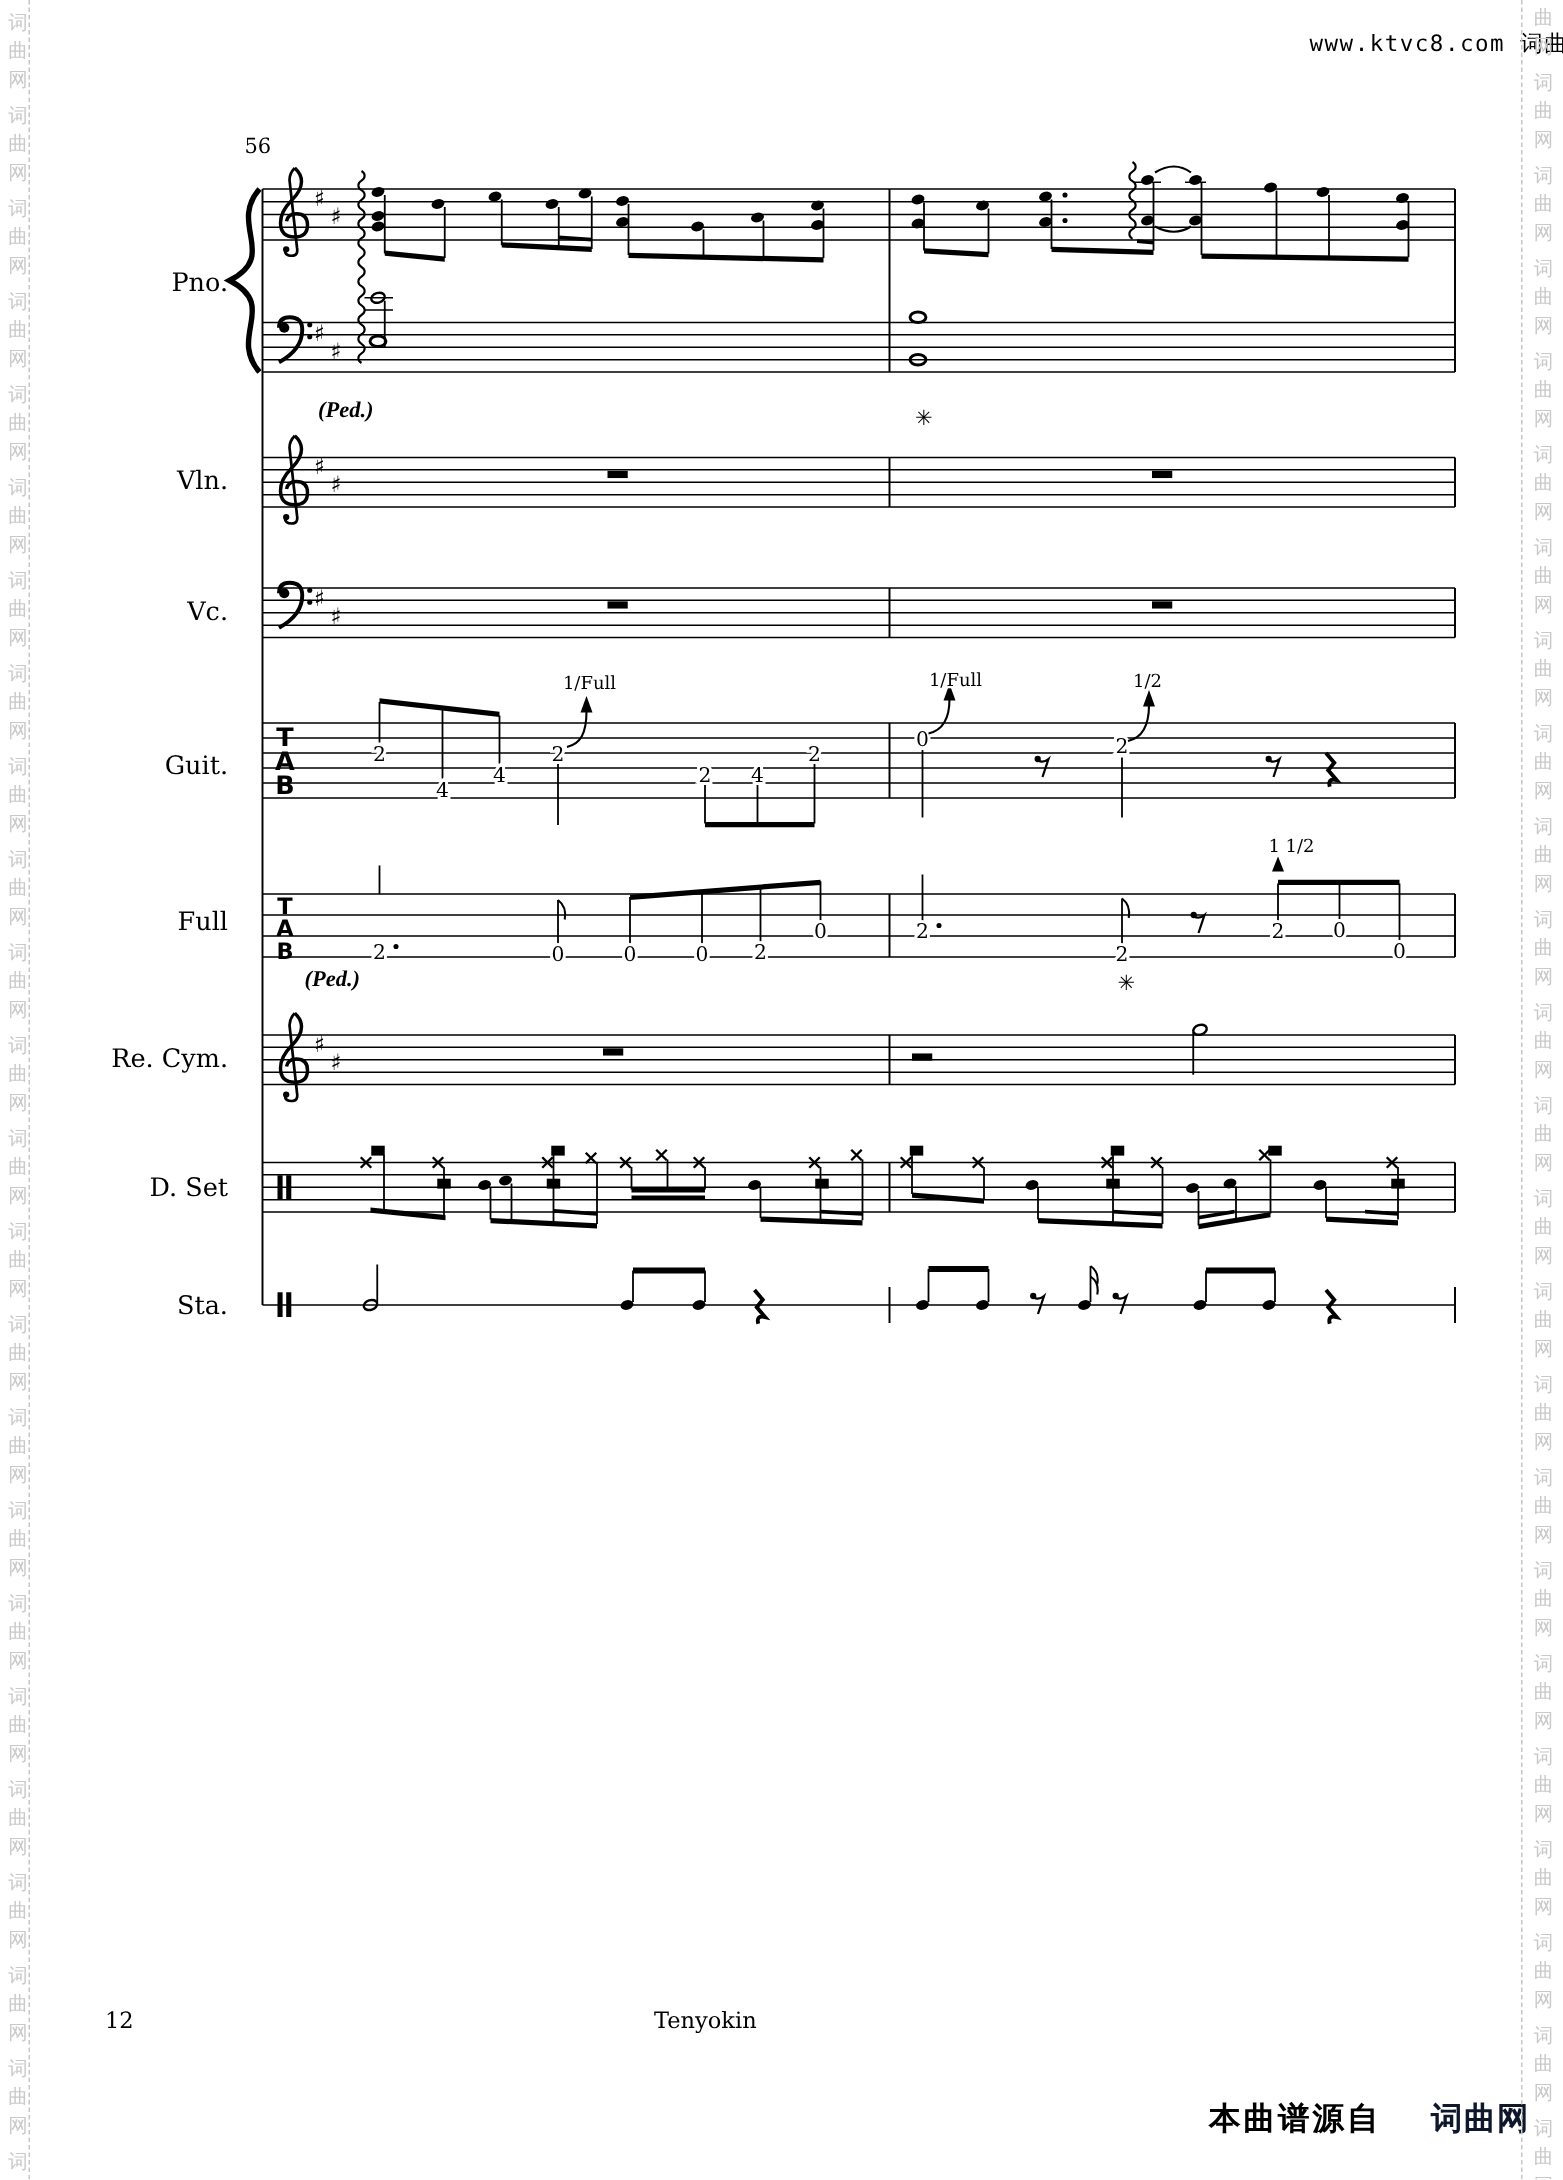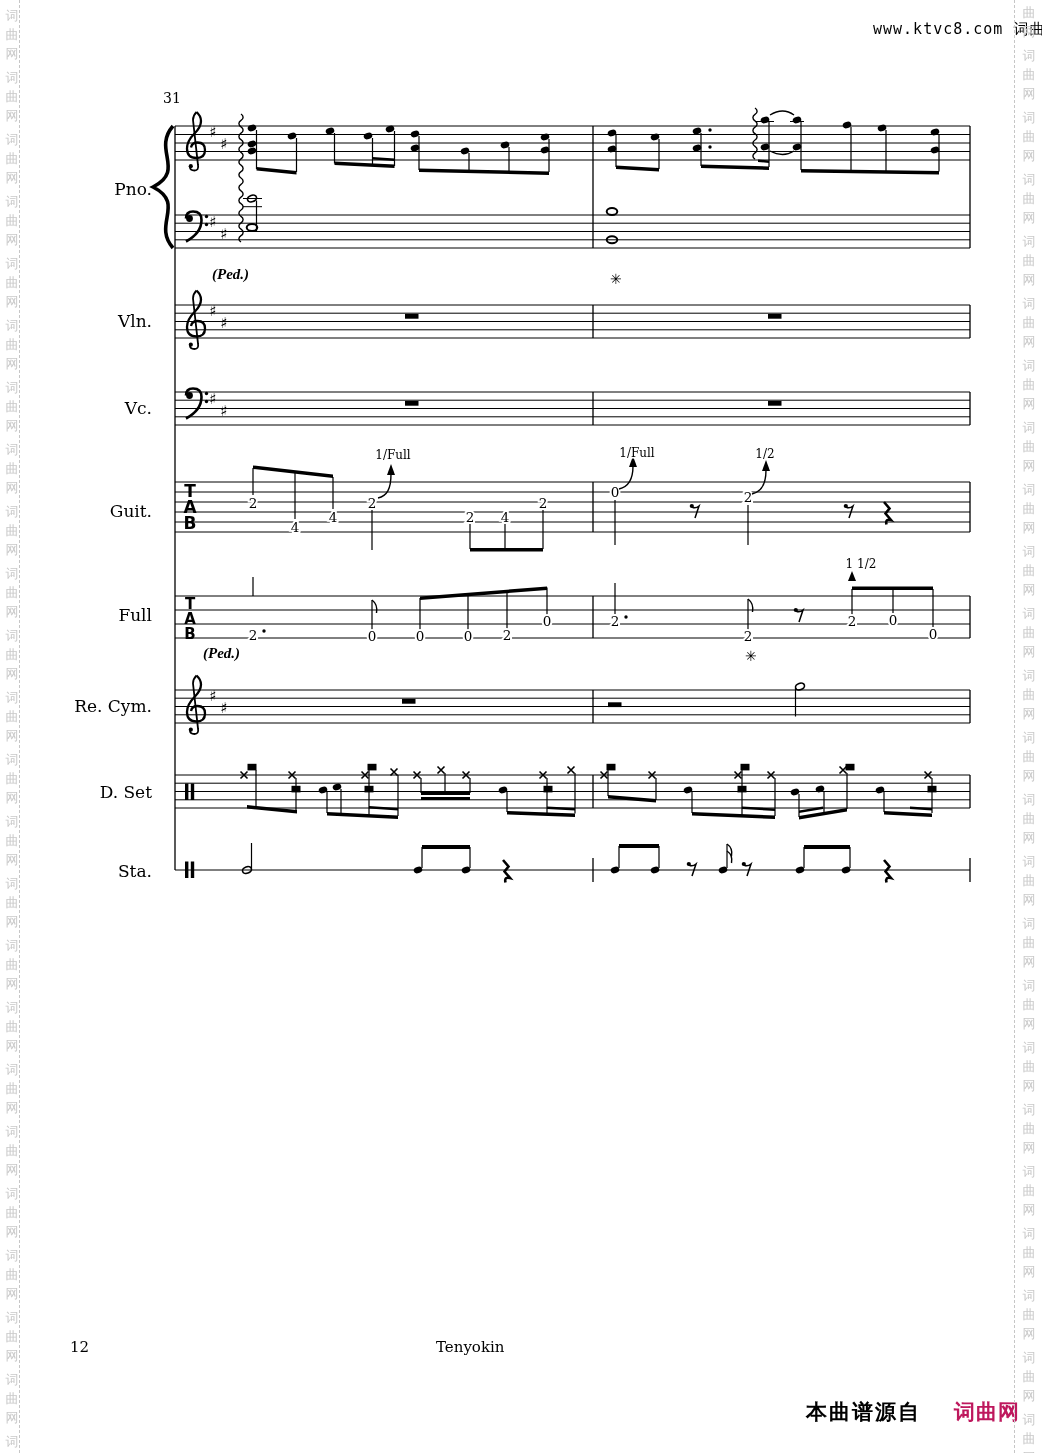--- a/index.html
+++ b/index.html
@@ -288,40 +288,40 @@
       <div class="wm-group">
         <div>词</div>
         <div>曲</div>
         <div>网</div>
       </div>
     </div>
   <div class="wm-dash right"></div>
 
   <div class="top-watermark">www.ktvc8.com 词曲网</div>
 
-  <div class="measure-no">31</div>
+  <div class="measure-no">56</div>
 
   <div class="inst" style="top:179px">Pno.</div>
   <div class="inst" style="top:311px">Vln.</div>
   <div class="inst" style="top:398px">Vc.</div>
   <div class="inst" style="top:501px">Guit.</div>
   <div class="inst" style="top:605px">Full</div>
   <div class="inst" style="top:696px">Re. Cym.</div>
   <div class="inst" style="top:782px">D. Set</div>
   <div class="inst" style="top:861px">Sta.</div>
 
   <div class="ped" style="left:212px;top:266px">(Ped.)</div>
   <div class="pedup" style="left:610px;top:271px">✳</div>
   <div class="ped" style="left:203px;top:645px">(Ped.)</div>
   <div class="pedup" style="left:745px;top:648px">✳</div>
 
   <div class="page-no">12</div>
   <div class="piece-title">Tenyokin</div>
   <div class="src-prefix">本曲谱源自</div>
-  <div class="src-brand brand" style="color: #be185d;">词曲网</div>
+  <div class="src-brand brand" style="color: #0f172a;">词曲网</div>
 
   <svg class="score" width="1042" height="1453" viewBox="0 0 1042 1453">
     <defs>
       <ellipse id="nh" rx="4.4" ry="3.1" transform="rotate(-18)" fill="#000"></ellipse>
       <ellipse id="oh" rx="4.6" ry="3.2" transform="rotate(-18)" fill="none" stroke="#000" stroke-width="1.6"></ellipse>
       <ellipse id="wn" rx="5.3" ry="3.5" fill="none" stroke="#000" stroke-width="2"></ellipse>
       <g id="xh" stroke="#000" stroke-width="1.6">
           <path d="M-3.5 -3.5 L3.5 3.5 M-3.5 3.5 L3.5 -3.5"></path>
         </g>
       <rect id="sq" x="-4.5" y="-3.2" width="9" height="6.6" fill="#000"></rect>

